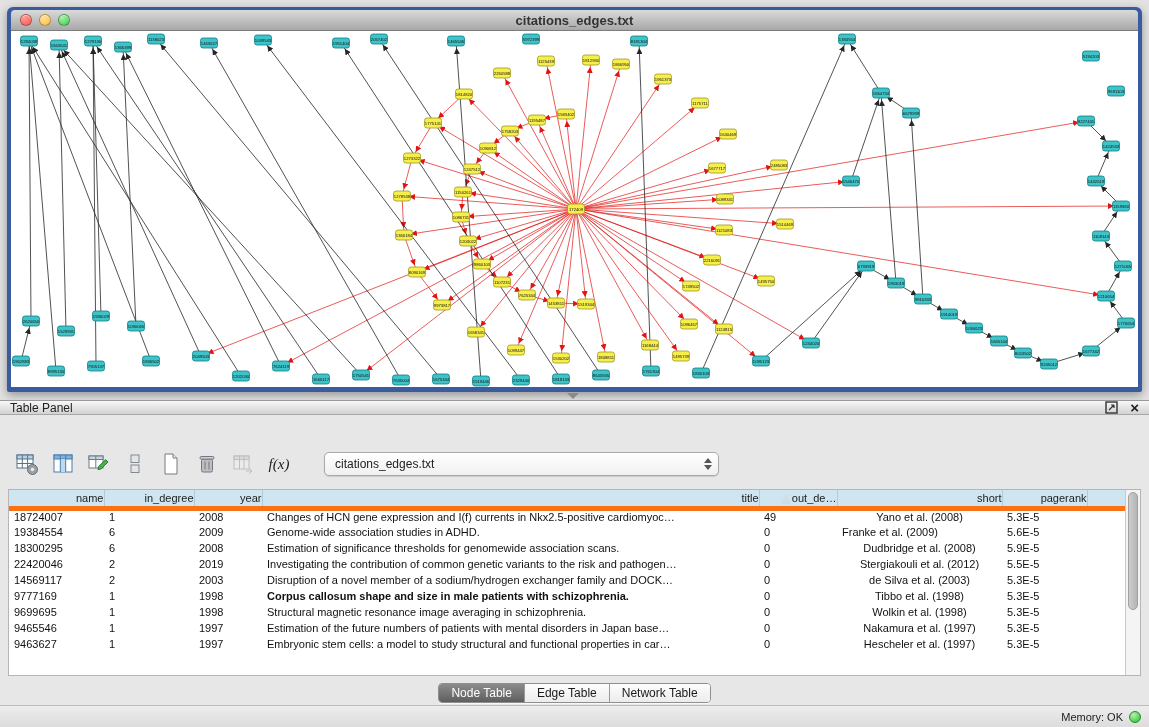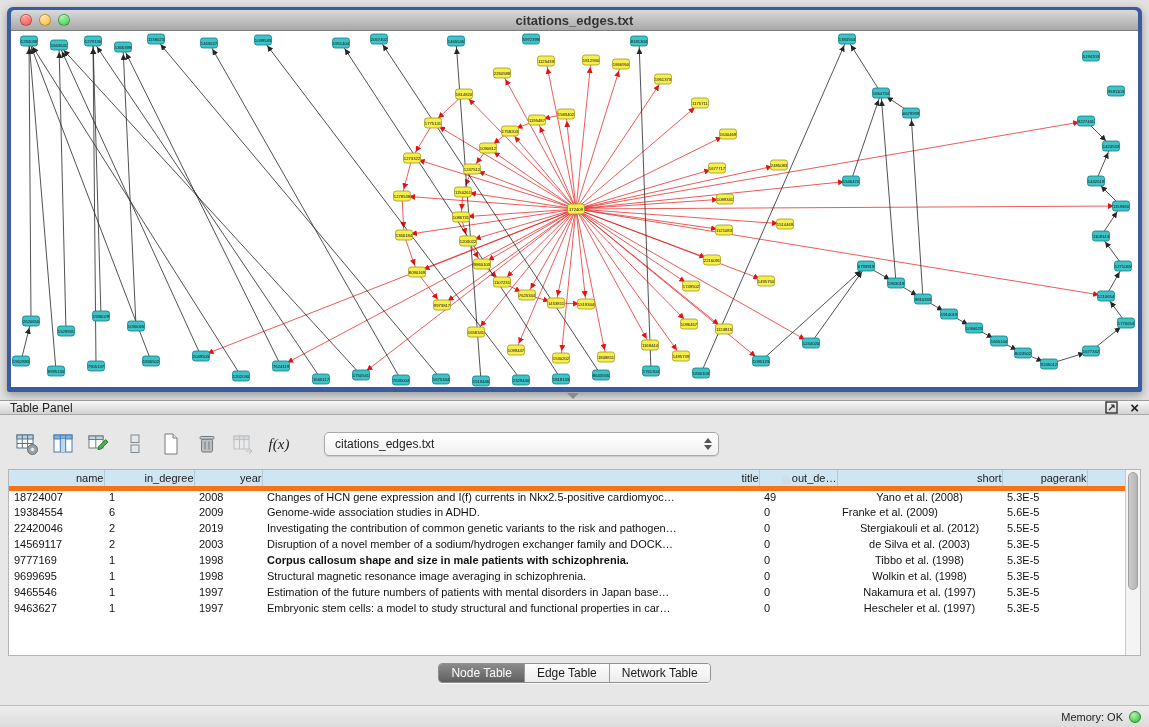--- a/index.html
+++ b/index.html
@@ -31,21 +31,21 @@
   .table-panel { position:absolute; left:0; top:400px; width:1149px; height:305px;
     background:#e7e7e7; border-top:1px solid #9a9a9a; }
   .panel-header { height:14px; background:linear-gradient(#f8f8f8,#d2d2d2);
     border-bottom:1px solid #a8a8a8; display:flex; align-items:center;
     justify-content:space-between; padding:0 10px; }
   .panel-title { font-size:12px; color:#222; }
   .panel-header-icons { display:flex; align-items:center; gap:12px; }
   .float-ico svg { display:block; }
   .close-ico { font-size:15px; font-weight:bold; color:#222; line-height:1; cursor:default; }
 
-  .toolbar { margin:14px 0 0 14px; height:30px; display:flex; align-items:center; gap:10px; }
+  .toolbar { margin:34px 0 0 14px; height:30px; display:flex; align-items:center; gap:10px; }
   .tb-ico { width:26px; height:26px; display:flex; align-items:center; justify-content:center; }
   .tb-ico svg { display:block; }
   .tb-ico.disabled { opacity:.45; }
   .fx { font-family:"Liberation Serif", serif; font-style:italic; font-size:15px; color:#222; }
   .combo { margin-left:22px; width:395px; height:24px; background:linear-gradient(#ffffff,#f0f0f0);
     border:1px solid #a9a9a9; border-radius:5px; display:flex; align-items:center;
     justify-content:space-between; padding:0 6px 0 10px; font-size:12px; color:#222;
     box-shadow:0 1px 1px rgba(0,0,0,.12); }
   .combo-arrows { display:flex; flex-direction:column; gap:2px; }
   .combo-arrows i { display:block; width:0; height:0; border-left:4px solid transparent; border-right:4px solid transparent; }
@@ -751,20 +751,30 @@
             <td style="text-align: left;">19384554</td>
             <td style="text-align: left;">6</td>
             <td style="text-align: left;">2009</td>
             <td style="text-align: left;">Genome-wide association studies in ADHD.</td>
             <td style="text-align: left;">0</td>
             <td style="text-align: left;">Franke et al. (2009)</td>
             <td style="text-align: left;">5.6E-5</td>
             <td></td>
           </tr>
           <tr>
+            <td style="text-align: left;">18300295</td>
+            <td style="text-align: left;">6</td>
+            <td style="text-align: left;">2008</td>
+            <td style="text-align: left;">Estimation of significance thresholds for genomewide association scans.</td>
+            <td style="text-align: left;">0</td>
+            <td style="text-align: center;">Dudbridge et al. (2008)</td>
+            <td style="text-align: left;">5.9E-5</td>
+            <td></td>
+          </tr>
+          <tr>
             <td style="text-align: left;">22420046</td>
             <td style="text-align: left;">2</td>
             <td style="text-align: left;">2019</td>
             <td style="text-align: left;">Investigating the contribution of common genetic variants to the risk and pathogen…</td>
             <td style="text-align: left;">0</td>
             <td style="text-align: center;">Stergiakouli et al. (2012)</td>
             <td style="text-align: left;">5.5E-5</td>
             <td></td>
           </tr>
           <tr>

